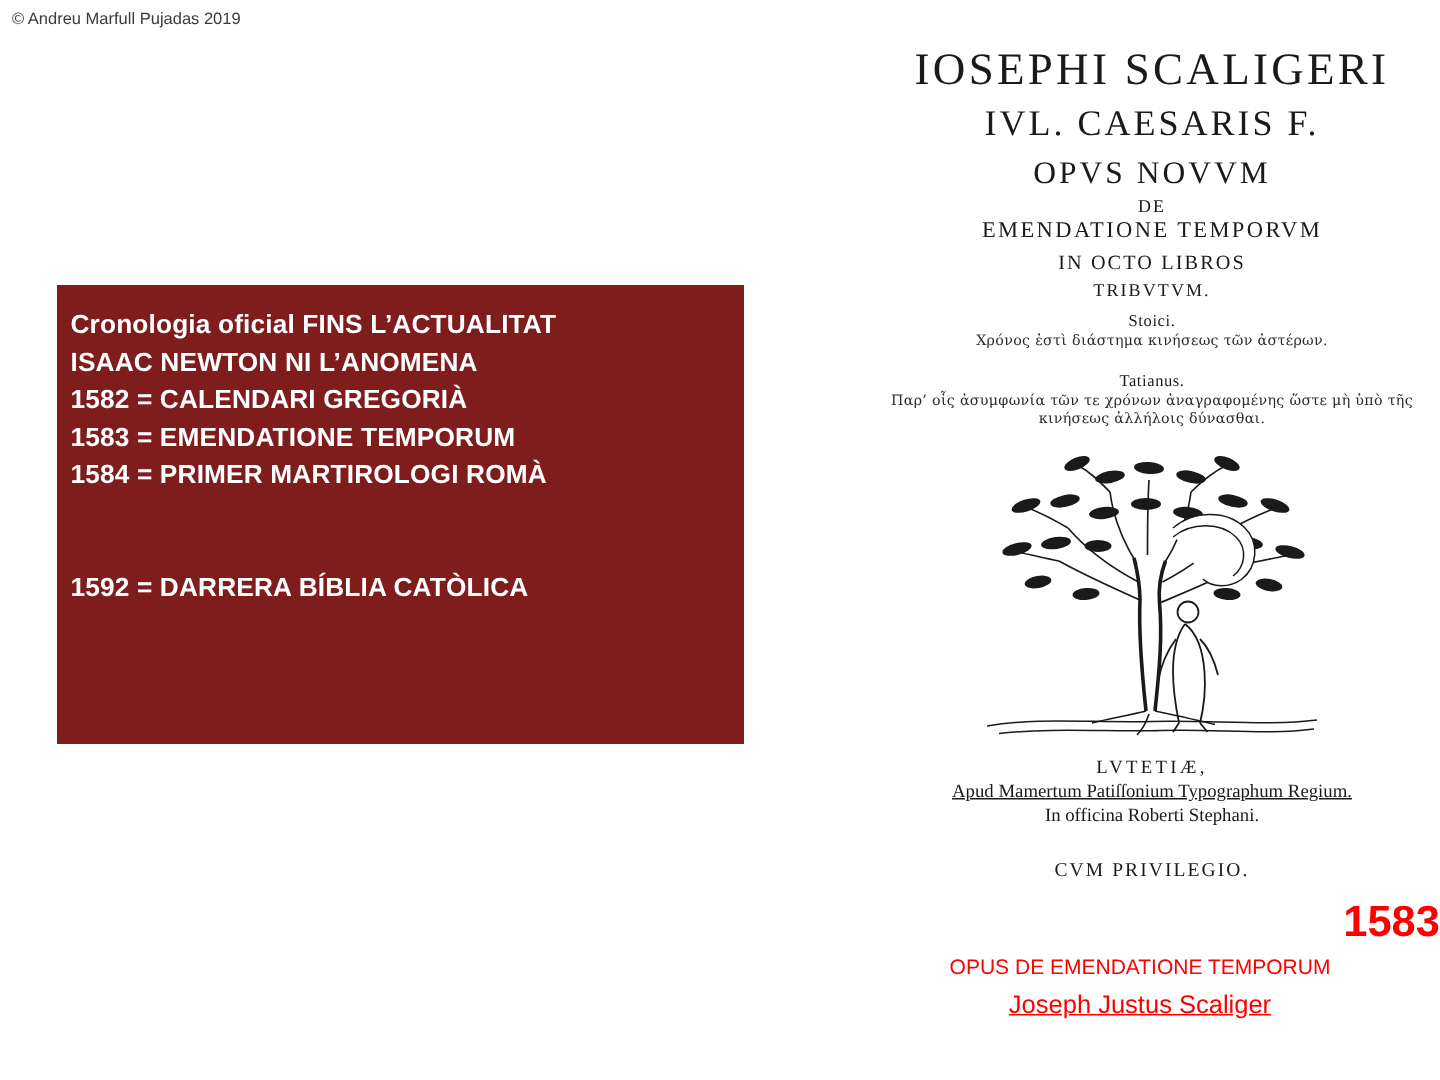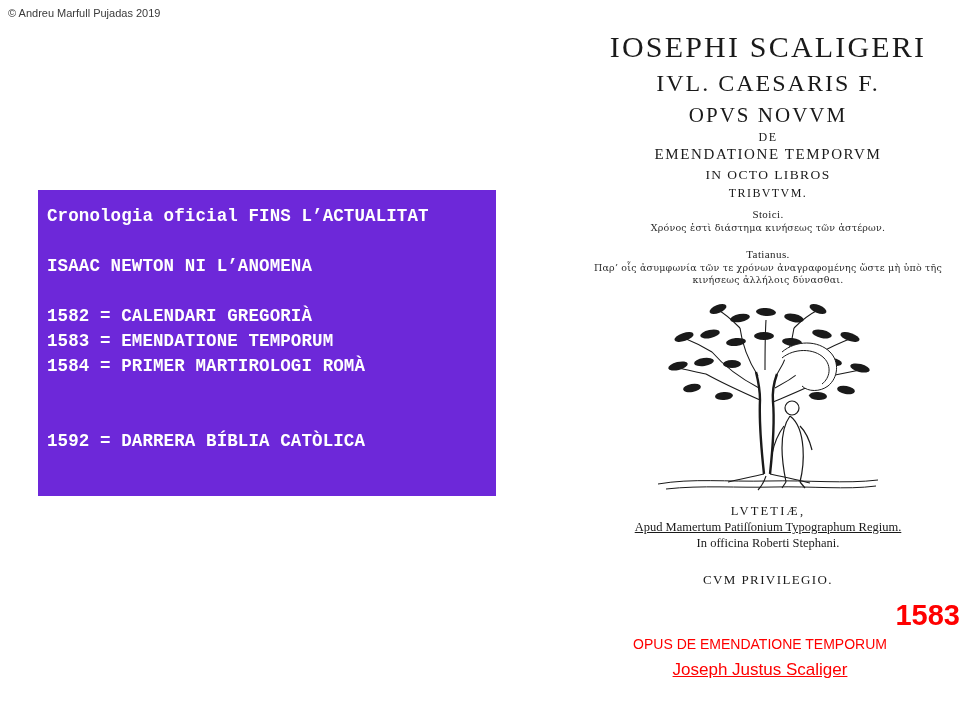--- a/index.html
+++ b/index.html
@@ -26,36 +26,34 @@
     white-space: nowrap;
   }
 
   
   .red-panel {
     position: absolute;
     left: 38px;
     top: 190px;
     width: 458px;
     height: 306px;
-    background: #6d28d9;
+    background: #7f1d1d;
     box-sizing: border-box;
     padding: 14px 0 0 9px;
-    font-family: Liberation Mono, monospace;
   }
   .red-panel p {
     margin: 0;
     color: #ffffff;
     font-weight: bold;
     font-size: 17.5px;
     line-height: 25px;
     letter-spacing: 0.1px;
     white-space: nowrap;
   }
   .red-panel p.gap-before {
-    margin-top: 25px;
   }
   .red-panel p.gap-big {
     margin-top: 50px;
   }
 
   
   .plate {
     position: absolute;
     left: 592px;
     top: 8px;

